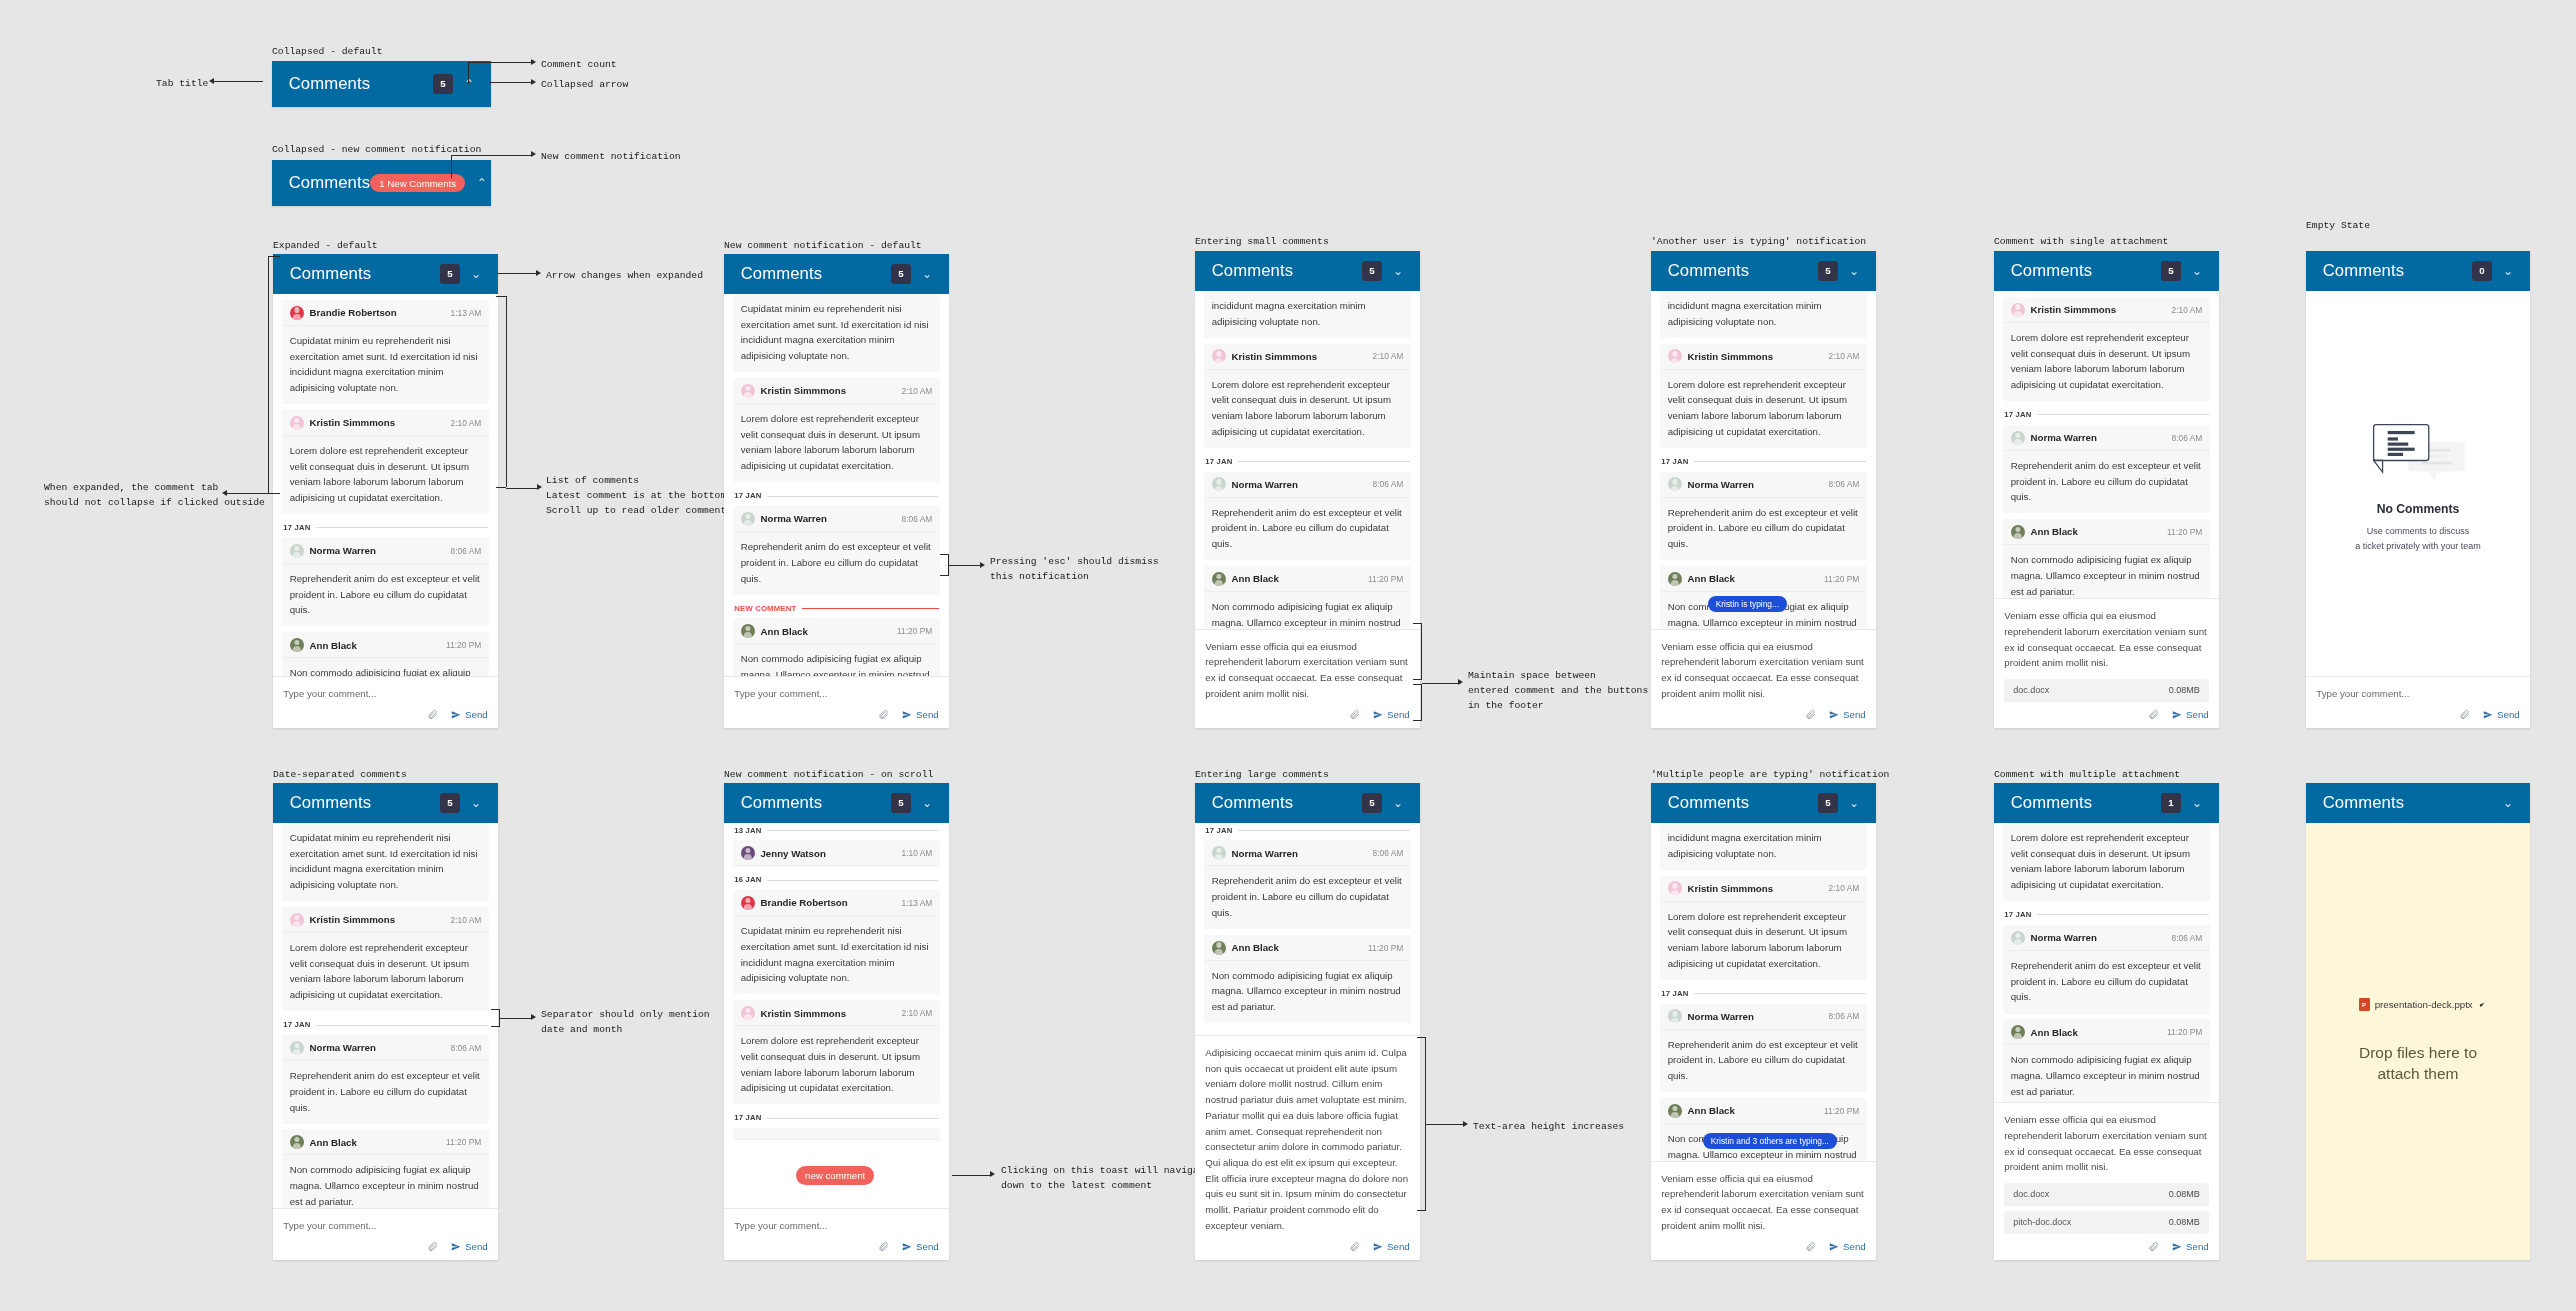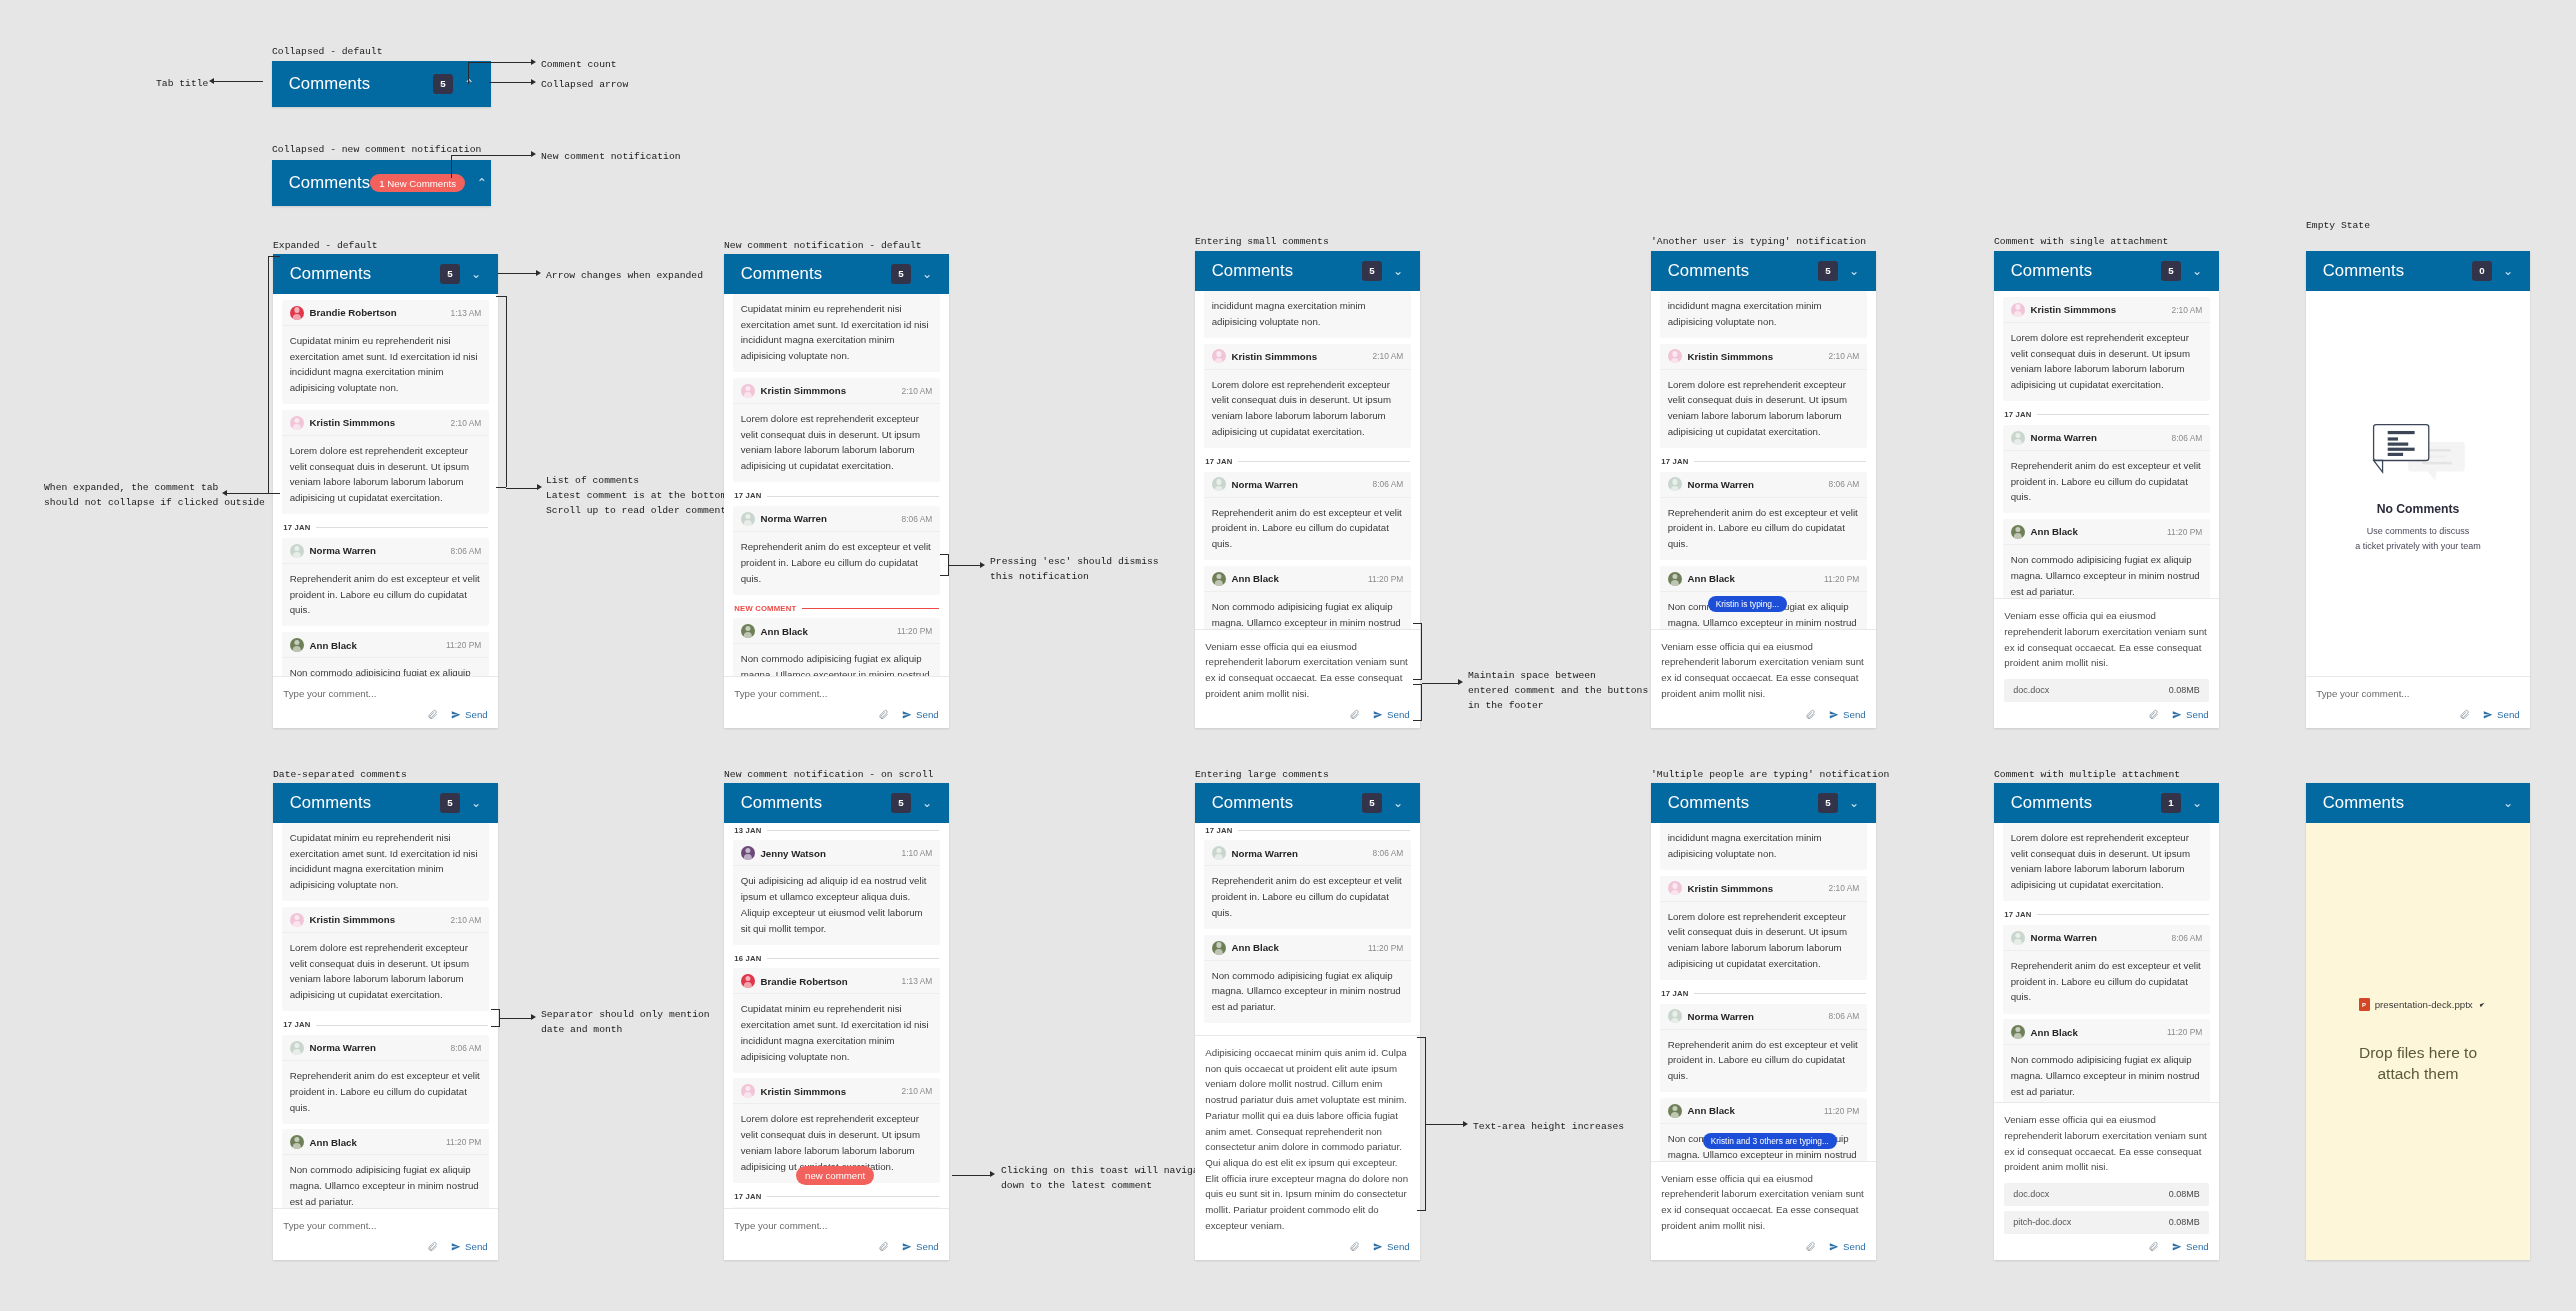--- a/index.html
+++ b/index.html
@@ -560,21 +560,20 @@
     <div class="datesep" style="margin-top:2.6px;">
       <span class="lbl">13 JAN</span>
       <span class="ln"></span>
     </div>
     <div class="cmt">
       <div class="cmt-top">
         <span class="av av-jenny"></span>
         <span class="nm">Jenny Watson</span>
         <span class="tm">1:10 AM</span>
       </div>
-      <div class="bd">Qui adipisicing ad aliquip id ea nostrud velit ipsum et ullamco excepteur aliqua duis. Aliquip excepteur ut eiusmod velit laborum sit qui mollit tempor.</div>
     </div>
     <div class="datesep">
       <span class="lbl">16 JAN</span>
       <span class="ln"></span>
     </div>
     <div class="cmt">
       <div class="cmt-top">
         <span class="av av-brandie"></span>
         <span class="nm">Brandie Robertson</span>
         <span class="tm">1:13 AM</span>

